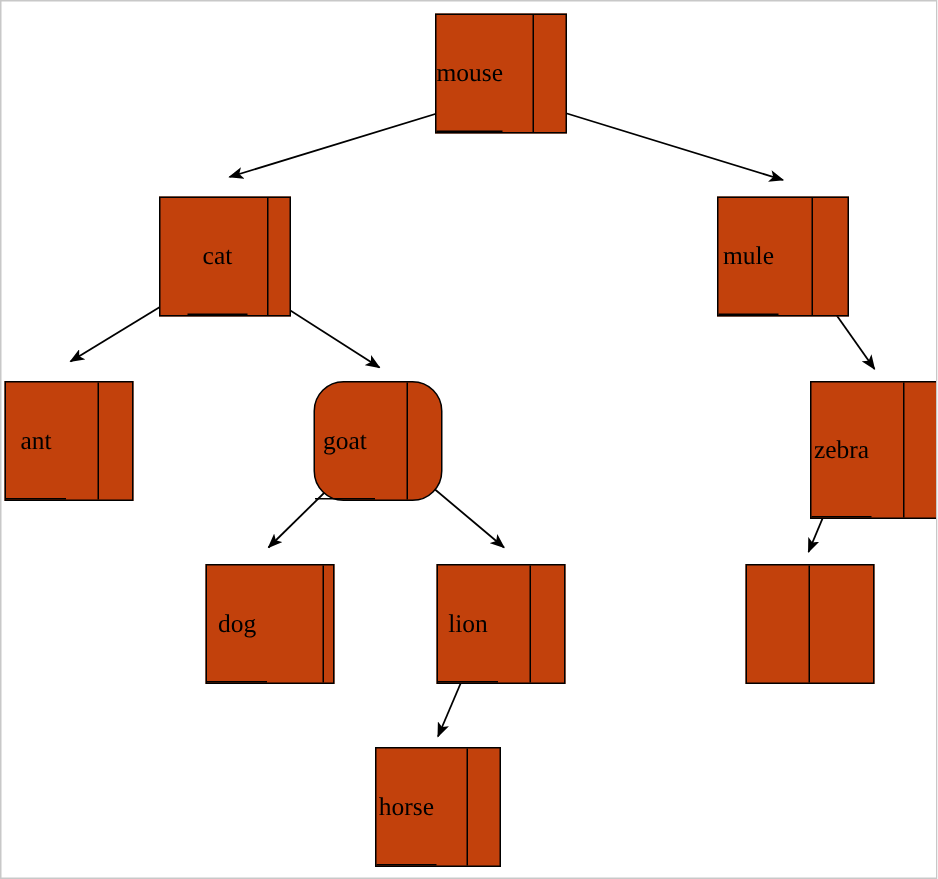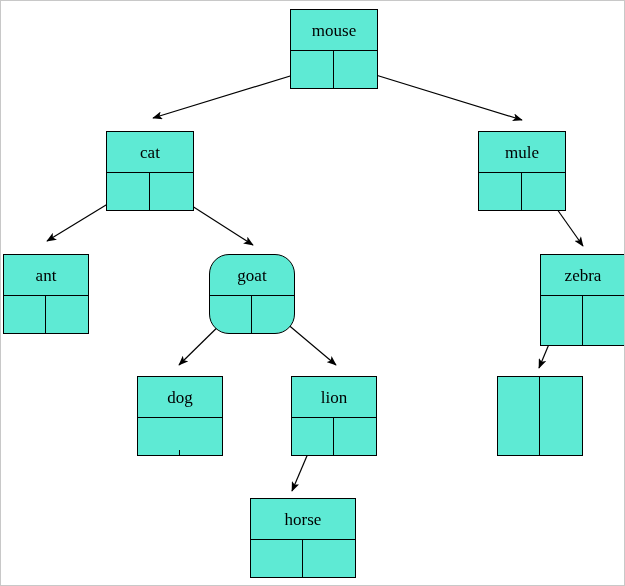--- a/index.html
+++ b/index.html
@@ -22,23 +22,23 @@
     left: 0;
     top: 0;
     width: 625px;
     height: 586px;
     pointer-events: none;
   }
   .node {
     position: absolute;
     border: 1px solid #000000;
     box-sizing: border-box;
-    background: #5eead4;
+    background: #c2410c;
     display: flex;
-    flex-direction: column;
+    flex-direction: row;
   }
   .node-label {
     flex: 0 0 40px;
     border-bottom: 1px solid #000000;
     display: flex;
     align-items: center;
     justify-content: center;
     font-size: 17px;
     color: #000000;
     line-height: 1;
@@ -81,21 +81,21 @@
   </svg>
 
   <div id="nodes-group">
       <div class="node" style="left: 289px; top: 8px; width: 88px; height: 80px;">
         <div class="node-label">mouse</div>
         <div class="node-ptrs">
           <div class="ptr left"></div>
           <div class="ptr right"></div>
         </div>
       </div>
-      <div class="node" style="left: 105px; top: 130px; width: 88px; height: 80px;">
+      <div class="node" style="left: 105px; top: 130px; width: 88px; height: 80px; padding-left: 18px;">
         <div class="node-label">cat</div>
         <div class="node-ptrs">
           <div class="ptr left"></div>
           <div class="ptr right"></div>
         </div>
       </div>
       <div class="node" style="left: 477px; top: 130px; width: 88px; height: 80px;">
         <div class="node-label">mule</div>
         <div class="node-ptrs">
           <div class="ptr left"></div>
@@ -136,21 +136,21 @@
           <div class="ptr left"></div>
           <div class="ptr right"></div>
         </div>
       </div>
       <div class="node" style="left: 496px; top: 375px; width: 86px; height: 80px;">
         <div class="node-ptrs">
           <div class="ptr left"></div>
           <div class="ptr right"></div>
         </div>
       </div>
-      <div class="node" style="left: 249px; top: 497px; width: 106px; height: 80px;">
+      <div class="node" style="left: 249px; top: 497px; width: 84px; height: 80px;">
         <div class="node-label">horse</div>
         <div class="node-ptrs">
           <div class="ptr left"></div>
           <div class="ptr right"></div>
         </div>
       </div>
     </div>
 
 </div>
 

